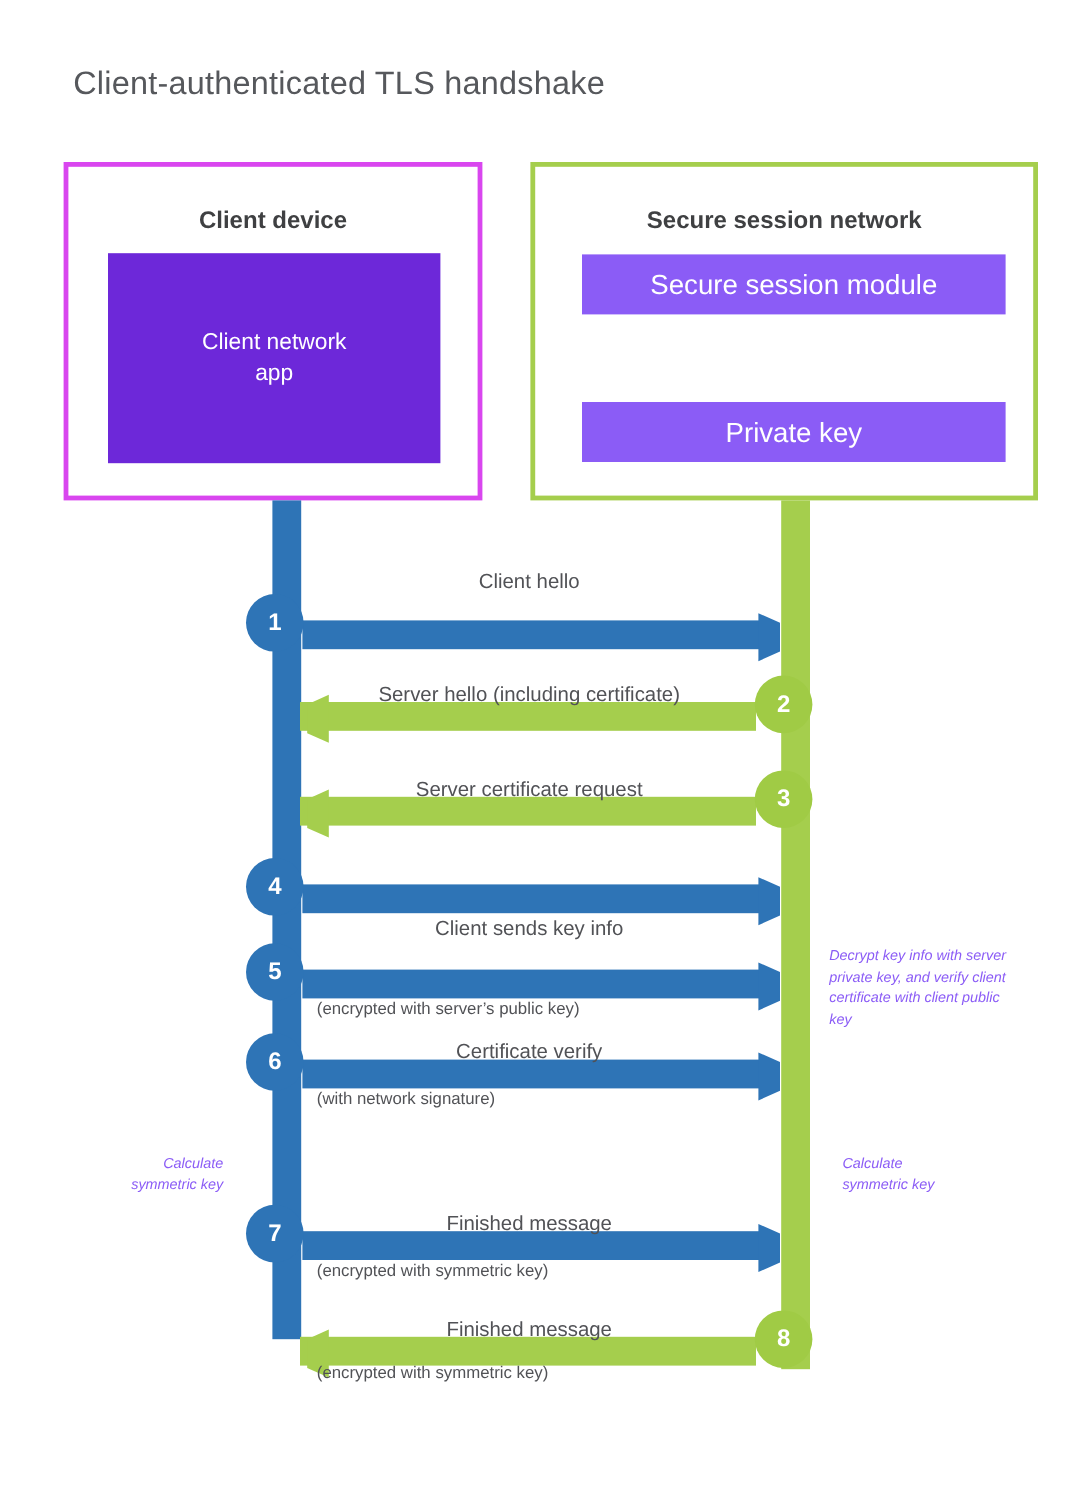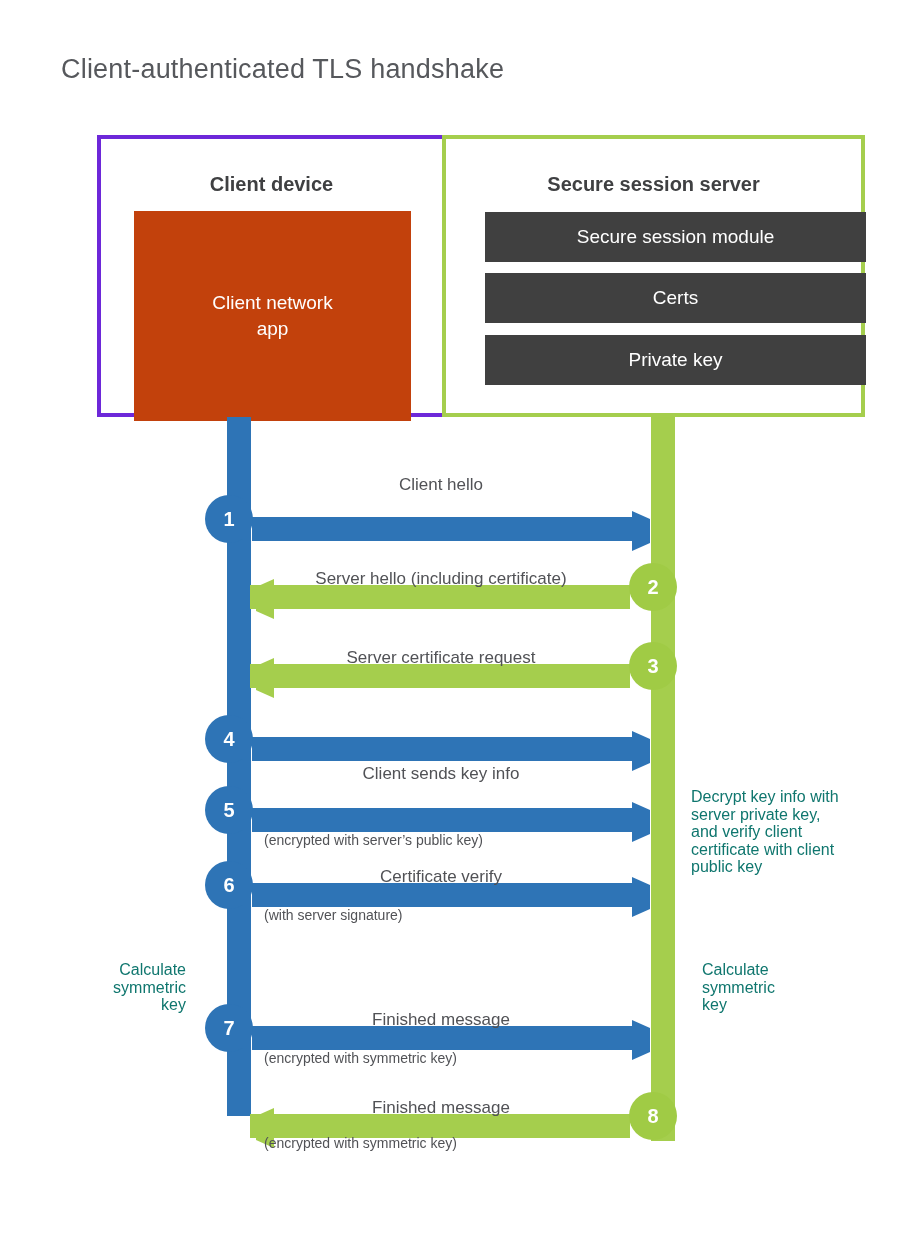--- a/index.html
+++ b/index.html
@@ -12,35 +12,35 @@
   #canvas { position: absolute; top: 0; left: 0; width: 900px; height: 1256px; }
 
   .page-title {
     position: absolute; left: 37px; top: 30px;
     font-size: 27px; font-weight: 300; color: #56585c;
     letter-spacing: 0.2px;
   }
 
   
   .actor-box { position: absolute; top: 123px; height: 282px; background: #fff; }
-  .client-box { left: 41px;  width: 349px; border: 4px solid #6d28d9; margin-left: 44px; }
+  .client-box { left: 41px;  width: 349px; border: 4px solid #d946ef; }
   .server-box { left: 430px; width: 423px; border: 4px solid #a5ce4d; }
   .actor-title {
     position: absolute; left: 0; top: 22px; width: 100%;
     text-align: center; font-size: 20px; font-weight: 700; color: #3f4042;
   }
   .app-box {
-    position: absolute; left: 33px; top: 72px; width: 277px; height: 210px;
-    background: #c2410c; color: #ffffff; font-size: 19px;
+    position: absolute; left: 33px; top: 72px; width: 277px; height: 175px;
+    background: #6d28d9; color: #ffffff; font-size: 19px;
     display: flex; align-items: center; justify-content: center;
     text-align: center; white-space: pre-line; line-height: 26px;
   }
   .server-bar {
-    position: absolute; left: 39px; width: 381px; height: 50px;
-    background: #404040; color: #ffffff; font-size: 19px;
+    position: absolute; left: 39px; width: 353px; height: 50px;
+    background: #8b5cf6; color: #ffffff; font-size: 23px;
     display: flex; align-items: center; justify-content: center;
   }
   .bar-0 { top: 73px; }
   .bar-1 { top: 134px; }
   .bar-2 { top: 196px; }
 
   
   .lifeline { position: absolute; width: 4px; }
   .client-lifeline { left: 215px; top: 405px; height: 699px; background: #2e74b6; }
   .server-lifeline { left: 639px; top: 405px; height: 724px; background: #a5ce4d; }
@@ -79,44 +79,43 @@
   .l5 { top: 740px; } .l6 { top: 843px; } .l7 { top: 986px; } .l8 { top: 1074px; }
 
   .msg-sublabel {
     position: absolute; left: 240px; width: 378px; text-align: left;
     font-size: 14px; color: #515256;
   }
   .s5 { top: 808px; } .s6 { top: 883px; } .s7 { top: 1026px; } .s8 { top: 1111px; }
 
   
   .note {
-    position: absolute; font-size: 16px; color: #0f766e;
-    line-height: 17.5px; white-space: pre-line;
+    position: absolute; font-size: 12px; color: #8b5cf6;
+    line-height: 17.5px; white-space: pre-line; font-style: italic;
   }
   .note-decrypt { left: 667px; top: 764px; width: 175px; text-align: left; }
   .note-calc-left { left: 66px; top: 937px; width: 120px; text-align: right; }
   .note-calc-right { left: 678px; top: 937px; width: 120px; text-align: left; }
 </style>
 </head>
 <body>
 
 <div id="canvas">
 
   <div class="page-title">Client-authenticated TLS handshake</div>
 
   <div class="actor-box client-box">
     <div class="actor-title">Client device</div>
     <div class="app-box">Client network
 app</div>
   </div>
 
   <div class="actor-box server-box">
-    <div class="actor-title">Secure session server</div>
+    <div class="actor-title">Secure session network</div>
     <div class="server-bar bar-0">Secure session module</div>
-    <div class="server-bar bar-1">Certs</div>
     <div class="server-bar bar-2">Private key</div>
   </div>
 
   <div class="lifeline client-lifeline"></div>
   <div class="lifeline server-lifeline"></div>
 
   <div class="arrow-line blue-line al1"></div>
   <div class="arrow-head right ah1"></div>
   <div class="msg-label l1">Client hello</div>
   <div class="circle blue c1">1</div>
@@ -137,21 +136,21 @@
 
   <div class="arrow-line blue-line al5"></div>
   <div class="arrow-head right ah5"></div>
   <div class="msg-label l5">Client sends key info</div>
   <div class="msg-sublabel s5">(encrypted with server’s public key)</div>
   <div class="circle blue c5">5</div>
 
   <div class="arrow-line blue-line al6"></div>
   <div class="arrow-head right ah6"></div>
   <div class="msg-label l6">Certificate verify</div>
-  <div class="msg-sublabel s6">(with server signature)</div>
+  <div class="msg-sublabel s6">(with network signature)</div>
   <div class="circle blue c6">6</div>
 
   <div class="arrow-line blue-line al7"></div>
   <div class="arrow-head right ah7"></div>
   <div class="msg-label l7">Finished message</div>
   <div class="msg-sublabel s7">(encrypted with symmetric key)</div>
   <div class="circle blue c7">7</div>
 
   <div class="arrow-line green-line al8"></div>
   <div class="arrow-head left ah8"></div>

